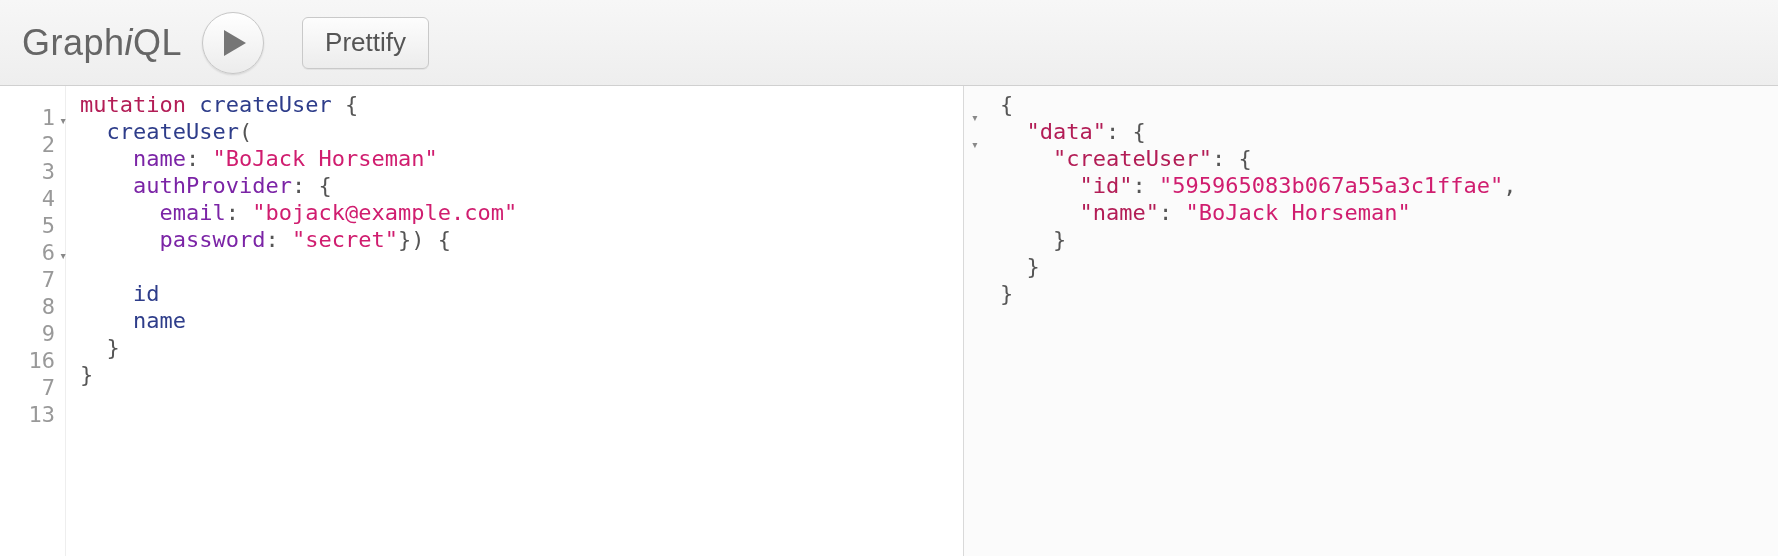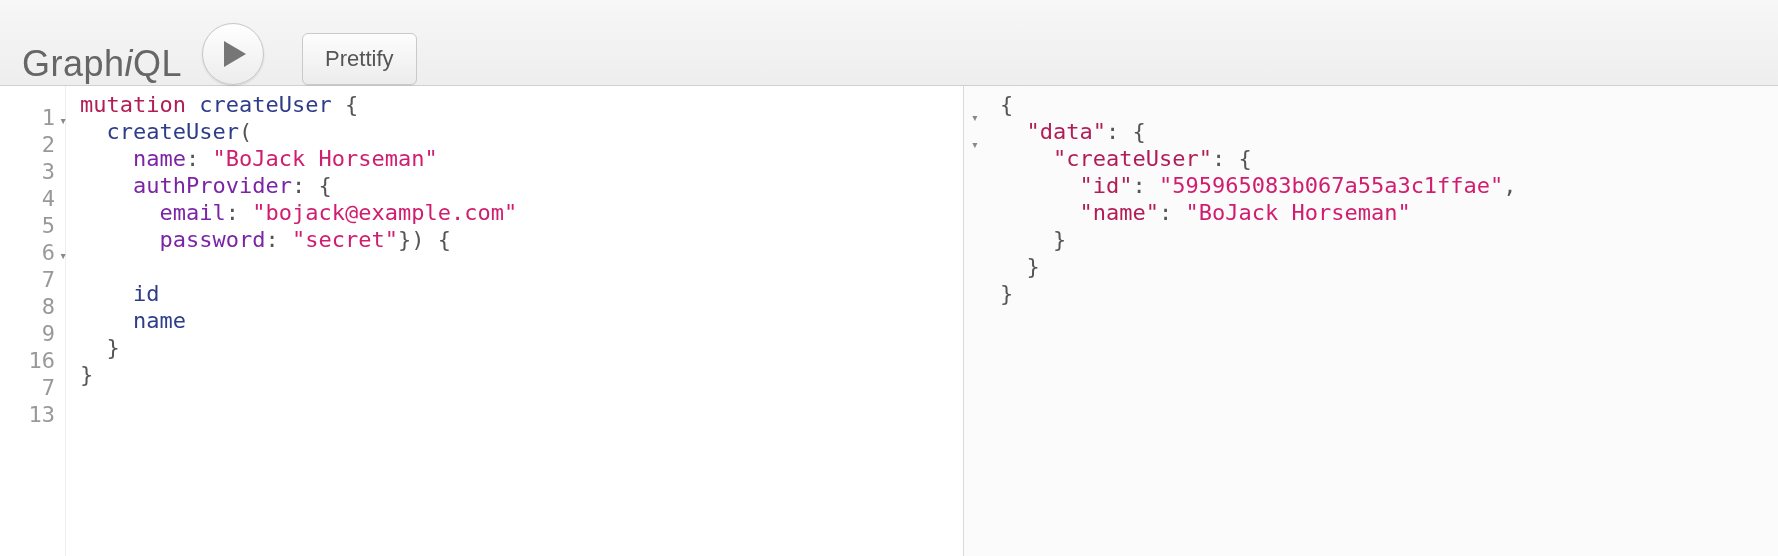--- a/index.html
+++ b/index.html
@@ -5,21 +5,21 @@
   * { box-sizing: border-box; margin: 0; padding: 0; }
   html, body { width: 1778px; height: 556px; font-family: "Helvetica Neue", Helvetica, Arial, sans-serif; overflow: hidden; }
   body { display: flex; flex-direction: column; background: #fff; }
 
   
   .topbar {
     height: 86px;
     background: linear-gradient(#f7f7f7, #eeeeee);
     border-bottom: 1px solid #d0d0d0;
     display: flex;
-    align-items: flex-end;
+    align-items: center;
     padding: 0 22px;
     gap: 20px;
   }
   .logo {
     font-size: 36px;
     letter-spacing: 0.5px;
     color: #666;
     font-weight: 400;
     user-select: none;
   }
@@ -30,21 +30,21 @@
     border: 1px solid #c7c7c7;
     background: linear-gradient(#ffffff,#ececec);
     display: flex; align-items: center; justify-content: center;
     box-shadow: 0 1px 2px rgba(0,0,0,0.12);
     cursor: pointer;
   }
   .play-btn svg { margin-left: 4px; }
   .toolbar-btn {
     height: 52px;
     padding: 0 22px;
-    font-size: 22px;
+    font-size: 26px;
     color: #555;
     background: linear-gradient(#fdfdfd,#ececec);
     border: 1px solid #c9c9c9;
     border-radius: 6px;
     cursor: pointer;
     box-shadow: 0 1px 0 rgba(0,0,0,0.05);
   }
   .btn-group { display: flex; gap: 14px; margin-left: 18px; }
 
   

